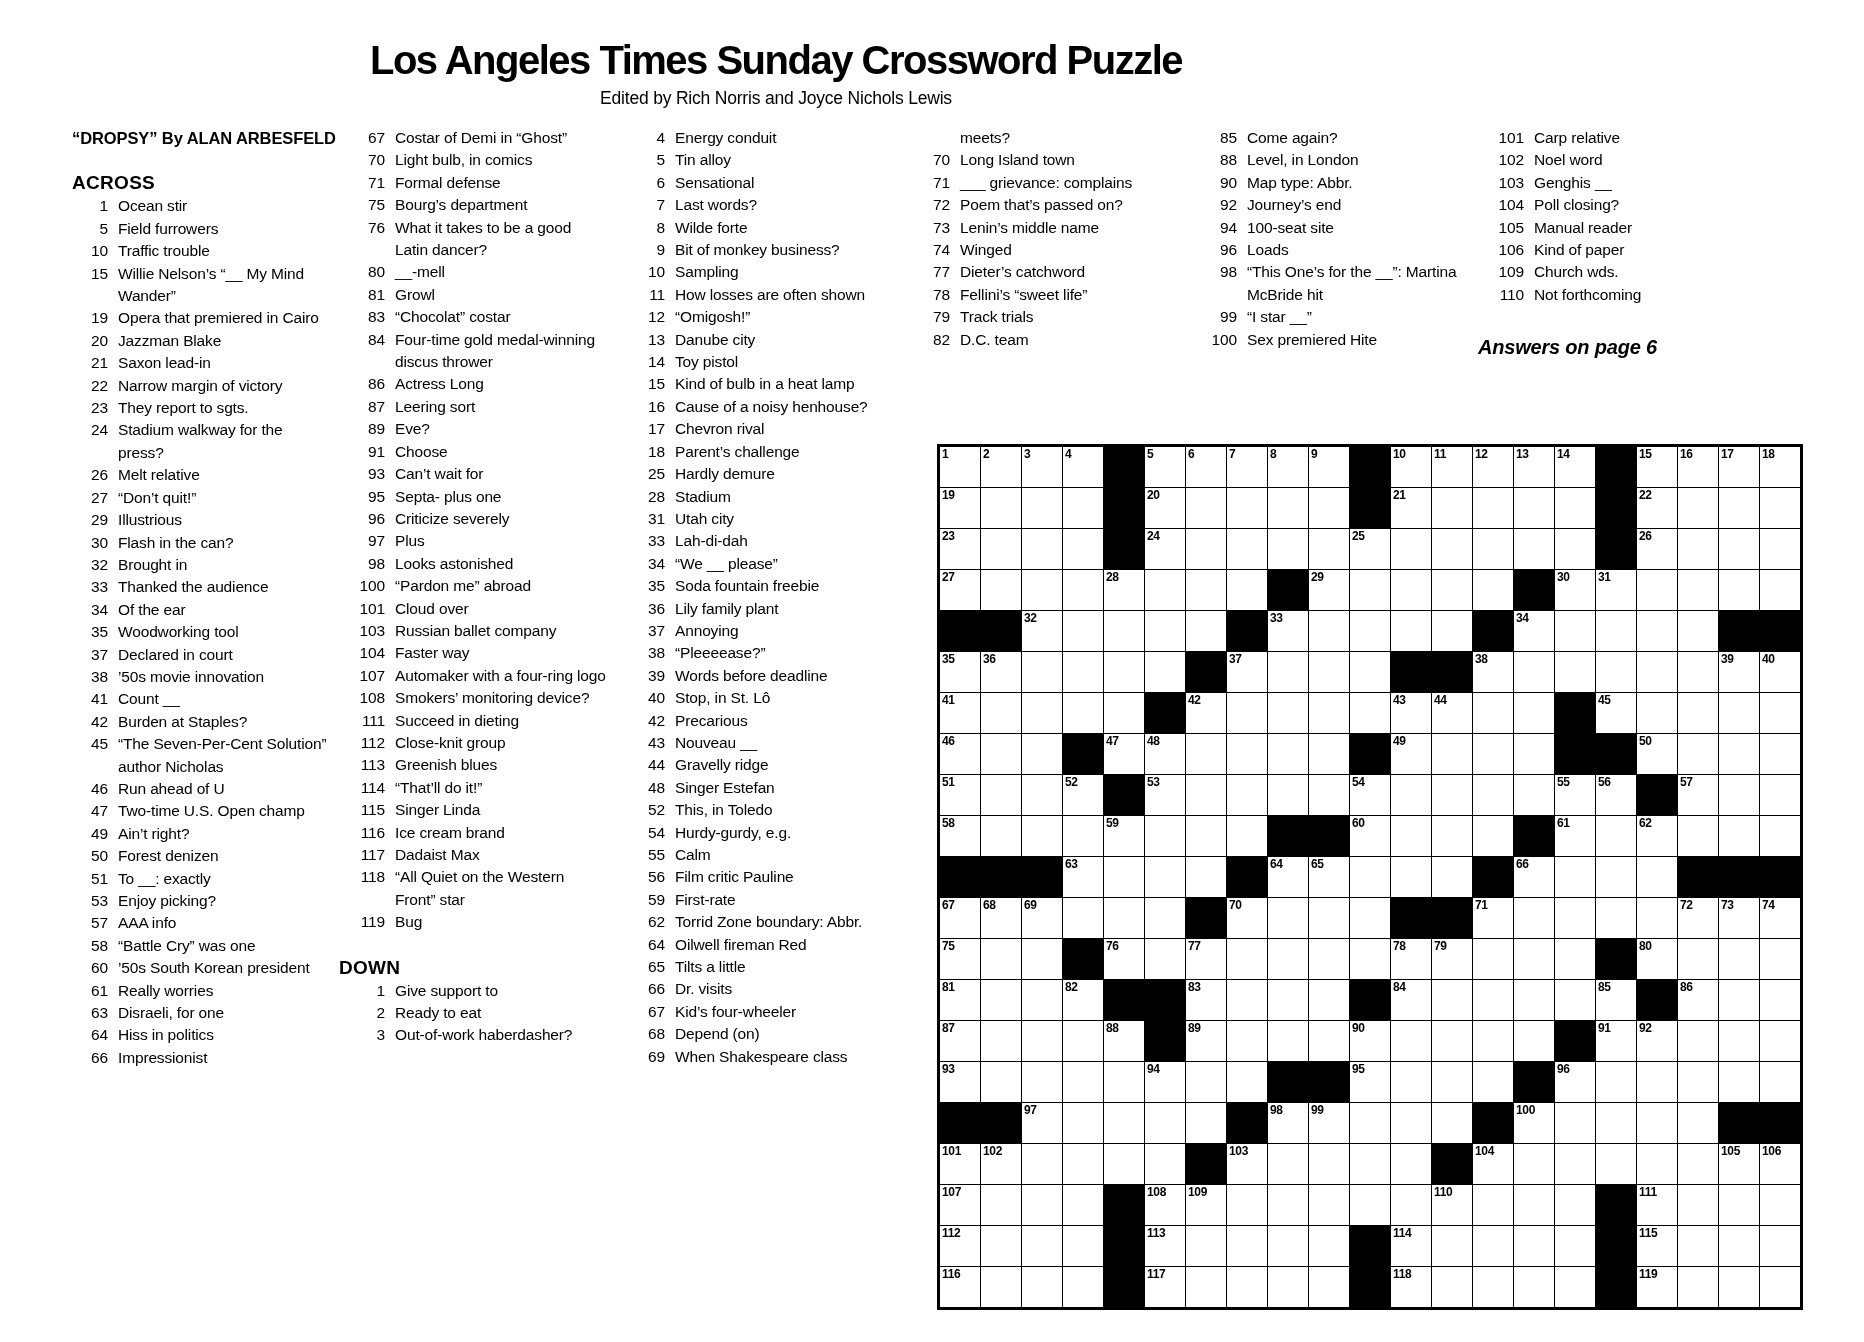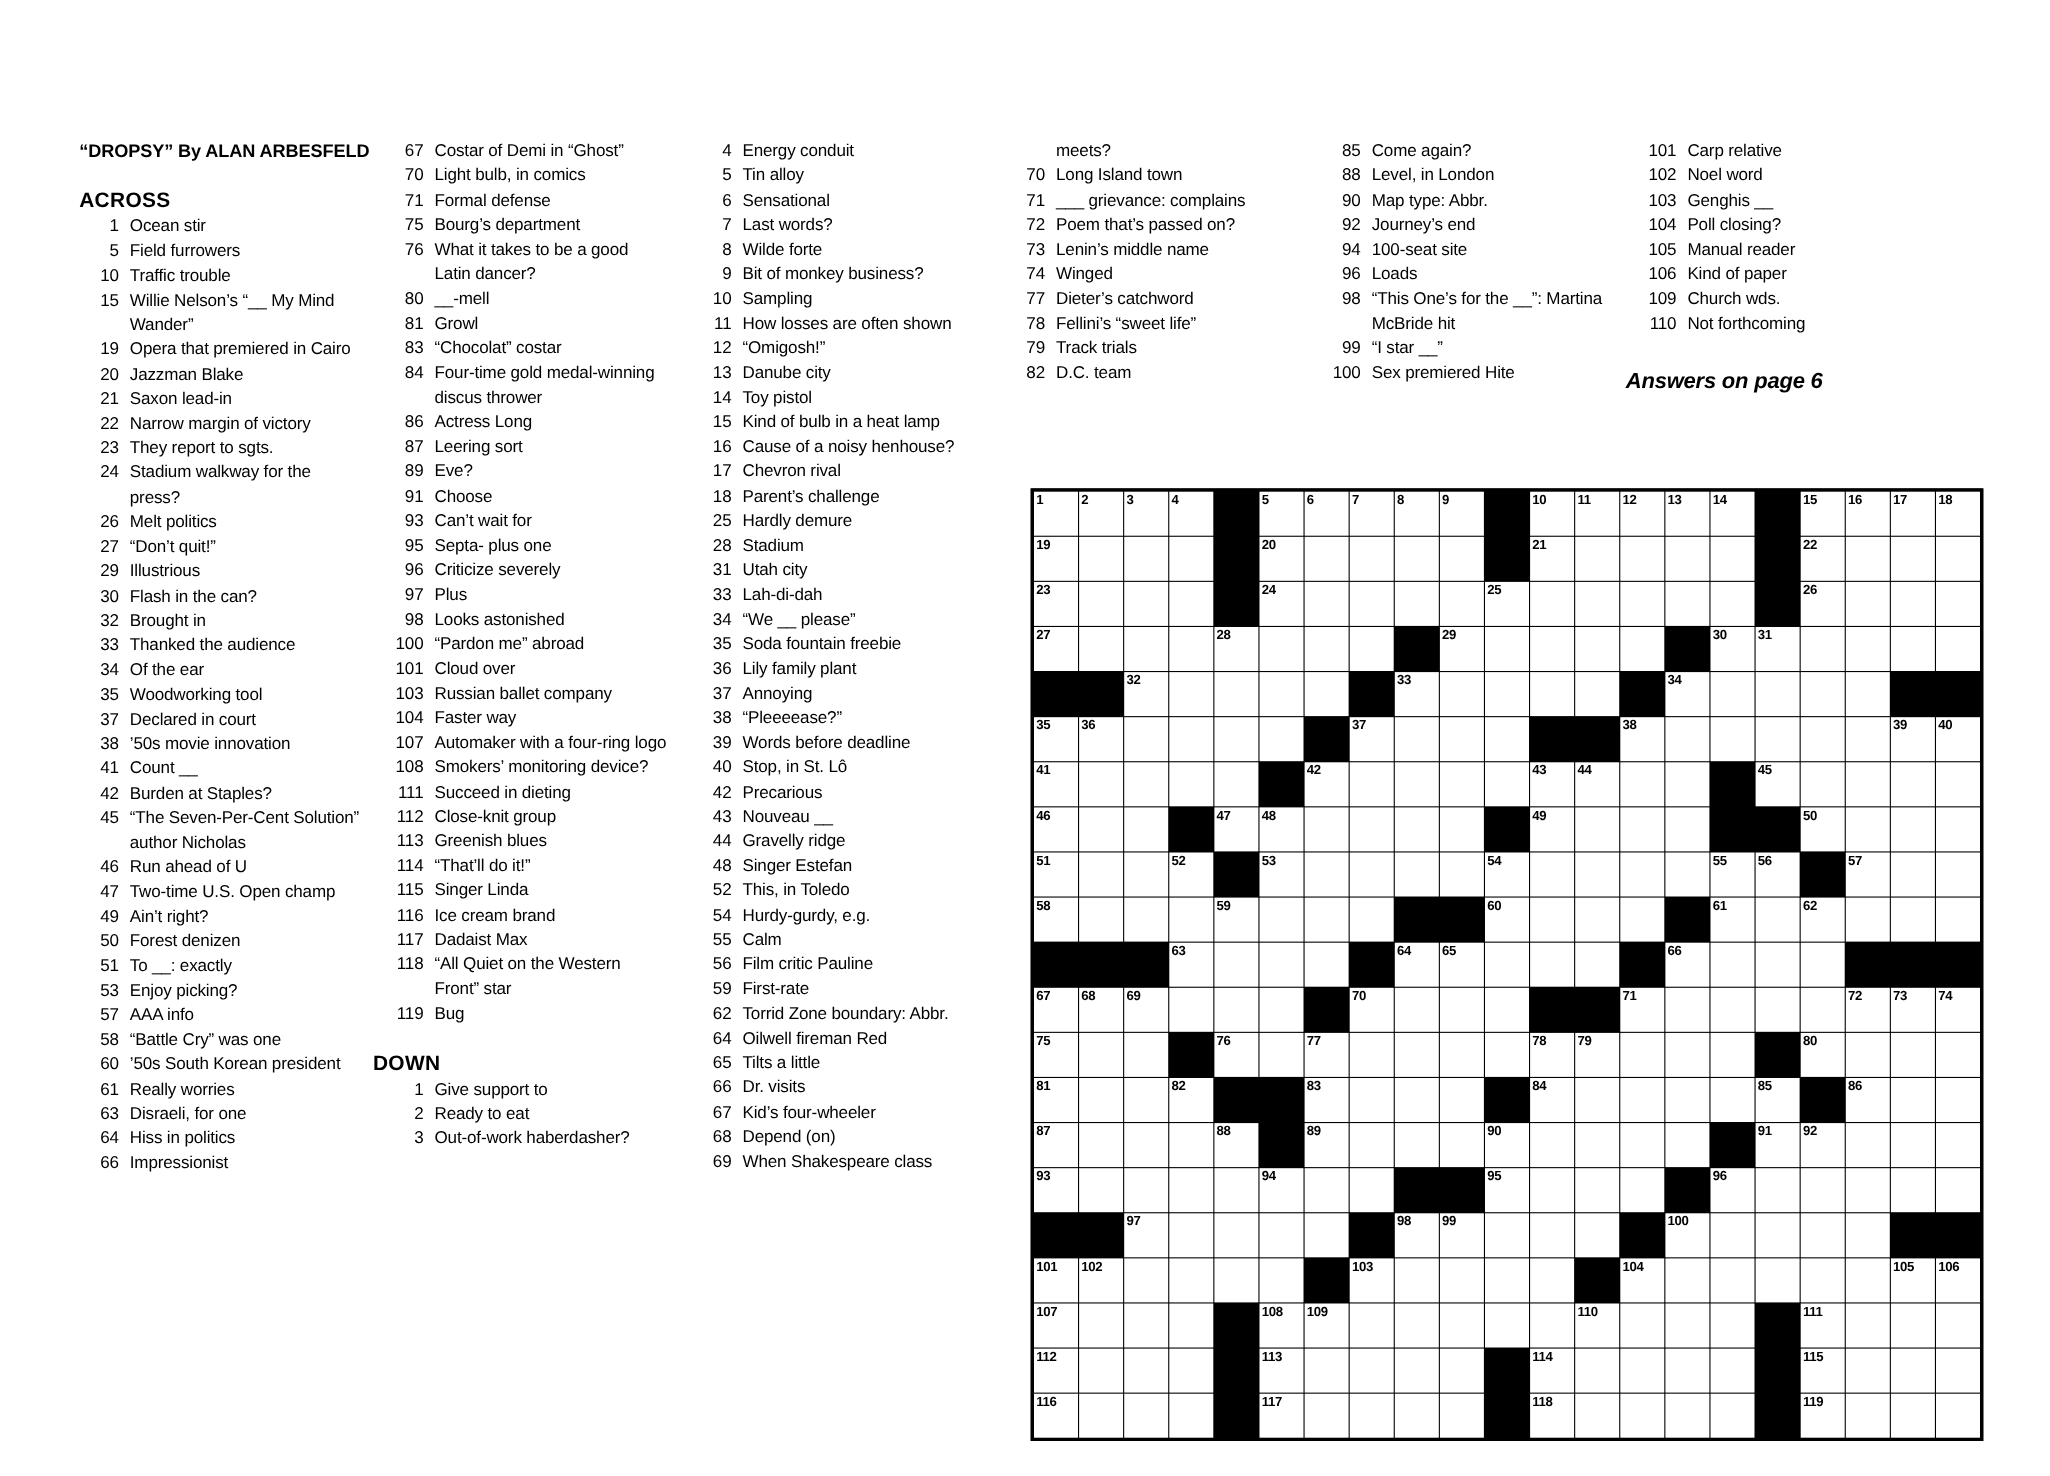--- a/index.html
+++ b/index.html
@@ -25,20 +25,24 @@
         background:#000;border:3px solid #000;}
   .cell{background:#fff;position:relative;}
   .cell.black{background:#000;}
   .cell .cn{position:absolute;top:1px;left:2px;font-size:12px;font-weight:bold;line-height:13px;letter-spacing:-0.3px;}
 </style>
 </head>
 <body>
 
 <div class="page">
 
+  <div class="masthead">
+    <h1>Los Angeles Times Sunday Crossword Puzzle</h1>
+    <div class="subtitle">Edited by Rich Norris and Joyce Nichols Lewis</div>
+  </div>
 
   <div class="col" id="col-1">
     <div class="byline">“DROPSY” By ALAN ARBESFELD</div>
     <div class="spacer"></div>
     <div class="sec-header">ACROSS</div>
     <div class="clues clues-a">
         <div class="clue">
           <span class="num">1</span>
           <span class="txt">Ocean stir</span>
         </div>
@@ -73,21 +77,21 @@
         <div class="clue">
           <span class="num">23</span>
           <span class="txt">They report to sgts.</span>
         </div>
         <div class="clue">
           <span class="num">24</span>
           <span class="txt">Stadium walkway for the press?</span>
         </div>
         <div class="clue">
           <span class="num">26</span>
-          <span class="txt">Melt politics</span>
+          <span class="txt">Melt relative</span>
         </div>
         <div class="clue">
           <span class="num">27</span>
           <span class="txt">“Don’t quit!”</span>
         </div>
         <div class="clue">
           <span class="num">29</span>
           <span class="txt">Illustrious</span>
         </div>
         <div class="clue">

